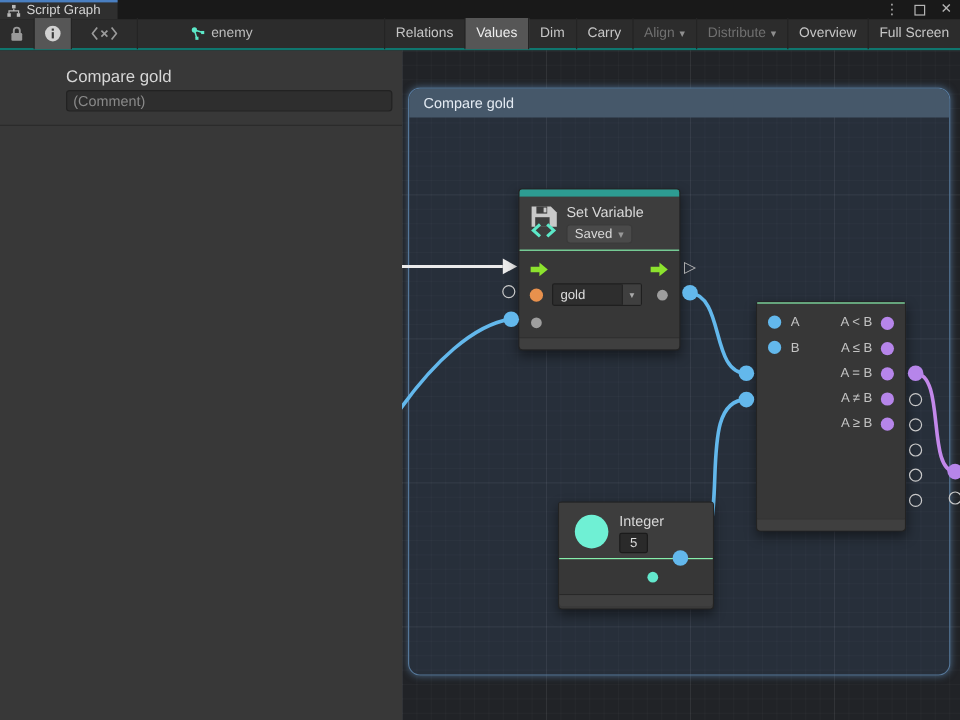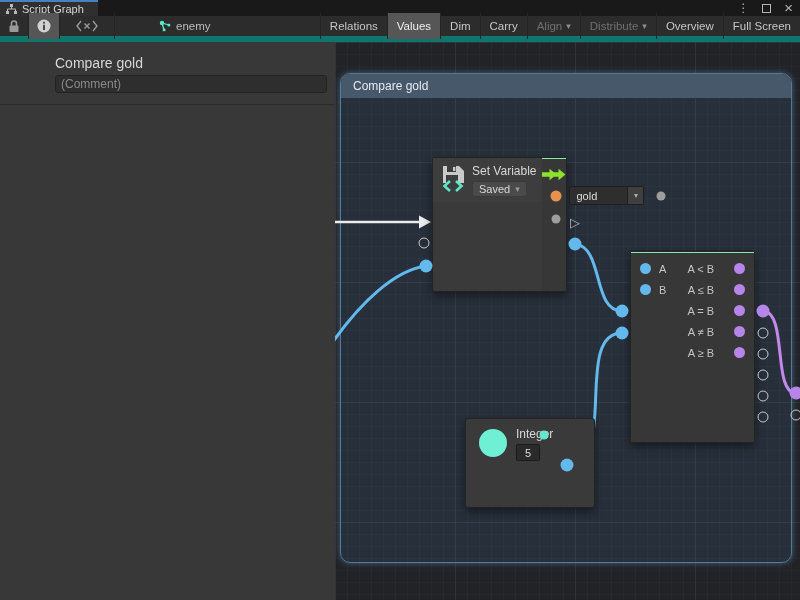--- a/index.html
+++ b/index.html
@@ -11,21 +11,21 @@
   .tabbar { position:absolute; left:0; top:0; width:800px; height:16px; background:#191919;
             display:flex; align-items:stretch; }
   .tab { display:flex; align-items:center; gap:5px; background:#2f2f2f; border-top:2px solid #4a7fc1;
          padding:0 14px 0 6px; height:16px; color:#d4d4d4; font-size:11px; }
   .win-ctrls { margin-left:auto; display:flex; align-items:center; gap:13px; padding-right:7px; color:#b5b5b5; }
   .win-ctrls .glyph { font-size:12px; line-height:12px; cursor:default; }
   .restore-box { width:9px; height:9px; border:1.5px solid #b5b5b5; display:inline-block; }
 
   
   .toolbar { position:absolute; left:0; top:16px; width:800px; height:26px; background:#2c2c2c;
-             border-bottom:6px solid #0f766e; display:flex; align-items:center; font-size:11.5px; }
+             border-bottom:2px solid #0f766e; display:flex; align-items:center; font-size:11.5px; }
   .tbtn { height:26px; display:flex; align-items:center; padding:0 9px; border-right:1px solid #242424; color:#c6c6c6; }
   .tbtn.icon-btn { padding:0 8px; }
   .tbtn.active { background:#565656; color:#eee; }
   .tbtn.disabled { color:#707070;text-align:center; }
   .caret { font-size:9px; margin-left:4px; color:#8f8f8f; }
   .tb-gap { width:34px; }
   .graph-ref { display:flex; align-items:center; gap:5px; padding:0 10px; color:#bdbdbd; }
   .zoom-wrap { display:flex; align-items:center; gap:8px; padding:0 10px; color:#bdbdbd; }
   .zoom-track { position:relative; width:86px; height:2px; background:#7d7d7d; }
   .zoom-thumb { position:absolute; right:-3px; top:-4.5px; width:11px; height:11px; border-radius:50%; background:#9b9b9b; }
@@ -64,21 +64,21 @@
   .group-box { position:absolute; left:5px; top:31px; width:452px; height:490px;
                background:rgba(80,120,175,0.14); border:1px solid #56789a; border-radius:10px;
                box-shadow:0 0 6px rgba(110,160,210,0.5); z-index:1; }
   .group-header { height:24px; background:#46586a; border-radius:9px 9px 0 0; line-height:24px;
                   padding-left:12px; color:#e3eaf2; font-size:12px; }
 
   .wires { position:absolute; left:0; top:0; width:465px; height:558px; z-index:2; pointer-events:none; }
 
   
   .node { position:absolute; z-index:3; background:#3a3a3a; border:1px solid #232323; border-radius:3px;
-          box-shadow:0 4px 10px rgba(0,0,0,0.45); display:flex; flex-direction:row; }
+          box-shadow:0 4px 10px rgba(0,0,0,0.45); display:flex; flex-direction:column; }
   .node-strip { height:6px; background:#2d9c92; border-radius:2px 2px 0 0; }
   .node-header { position:relative; background:#3d3d3d; }
   .node-body { position:relative; flex:1; background:#373737; border-top:1px solid #86efac; }
   .node-footer { height:10px; background:#3f3f3f; border-top:1px solid #282828; border-radius:0 0 3px 3px; }
   .node-title { font-size:12px; color:#d8d8d8; }
 
   
   .sv-node { left:97px; top:115px; width:135px; height:135px; }
   .sv-header { height:44px; display:flex; align-items:flex-start; padding:6px 6px 0 7px; gap:5px; }
   .sv-dd { margin-top:3px; display:inline-flex; align-items:center; gap:4px; background:#4a4a4a;
@@ -92,21 +92,21 @@
   .gold-select .dd-btn { width:16px; height:100%; background:#3f3f3f; border-left:1px solid #1f1f1f;
                          display:flex; align-items:center; justify-content:center; }
   .gold-select .caret { margin:0; font-size:8px; color:#aaa; }
 
   
   .cmp-node { left:295px; top:209px; width:125px; height:192px; }
   .cmp-header { height:44px; display:flex; align-items:center; gap:7px; padding:0 8px; }
   .cmp-rows { padding-top:5px; }
   .cmp-row { height:21px; display:flex; align-items:center; padding:0 9px; font-size:11px; color:#c4c4c4; }
   .cmp-in { display:flex; align-items:center; gap:8px; }
-  .cmp-out { margin-left:auto; display:flex; align-items:flex-start; gap:20px; }
+  .cmp-out { margin-left:auto; display:flex; align-items:flex-end; gap:7px; }
 
   
   .int-node { left:130px; top:376px; width:130px; height:90px; }
   .int-header { height:46px; }
   .int-circle { position:absolute; left:13px; top:10px; width:28px; height:28px; border-radius:50%; background:#6ff0d4; }
   .int-title { position:absolute; left:50px; top:8px; }
   .int-value { position:absolute; left:50px; top:25px; width:24px; height:17px; background:#2a2a2a;
                border:1px solid #1b1b1b; border-radius:2px; font-size:11px; color:#ddd; text-align:center; line-height:16px; }
 
   

